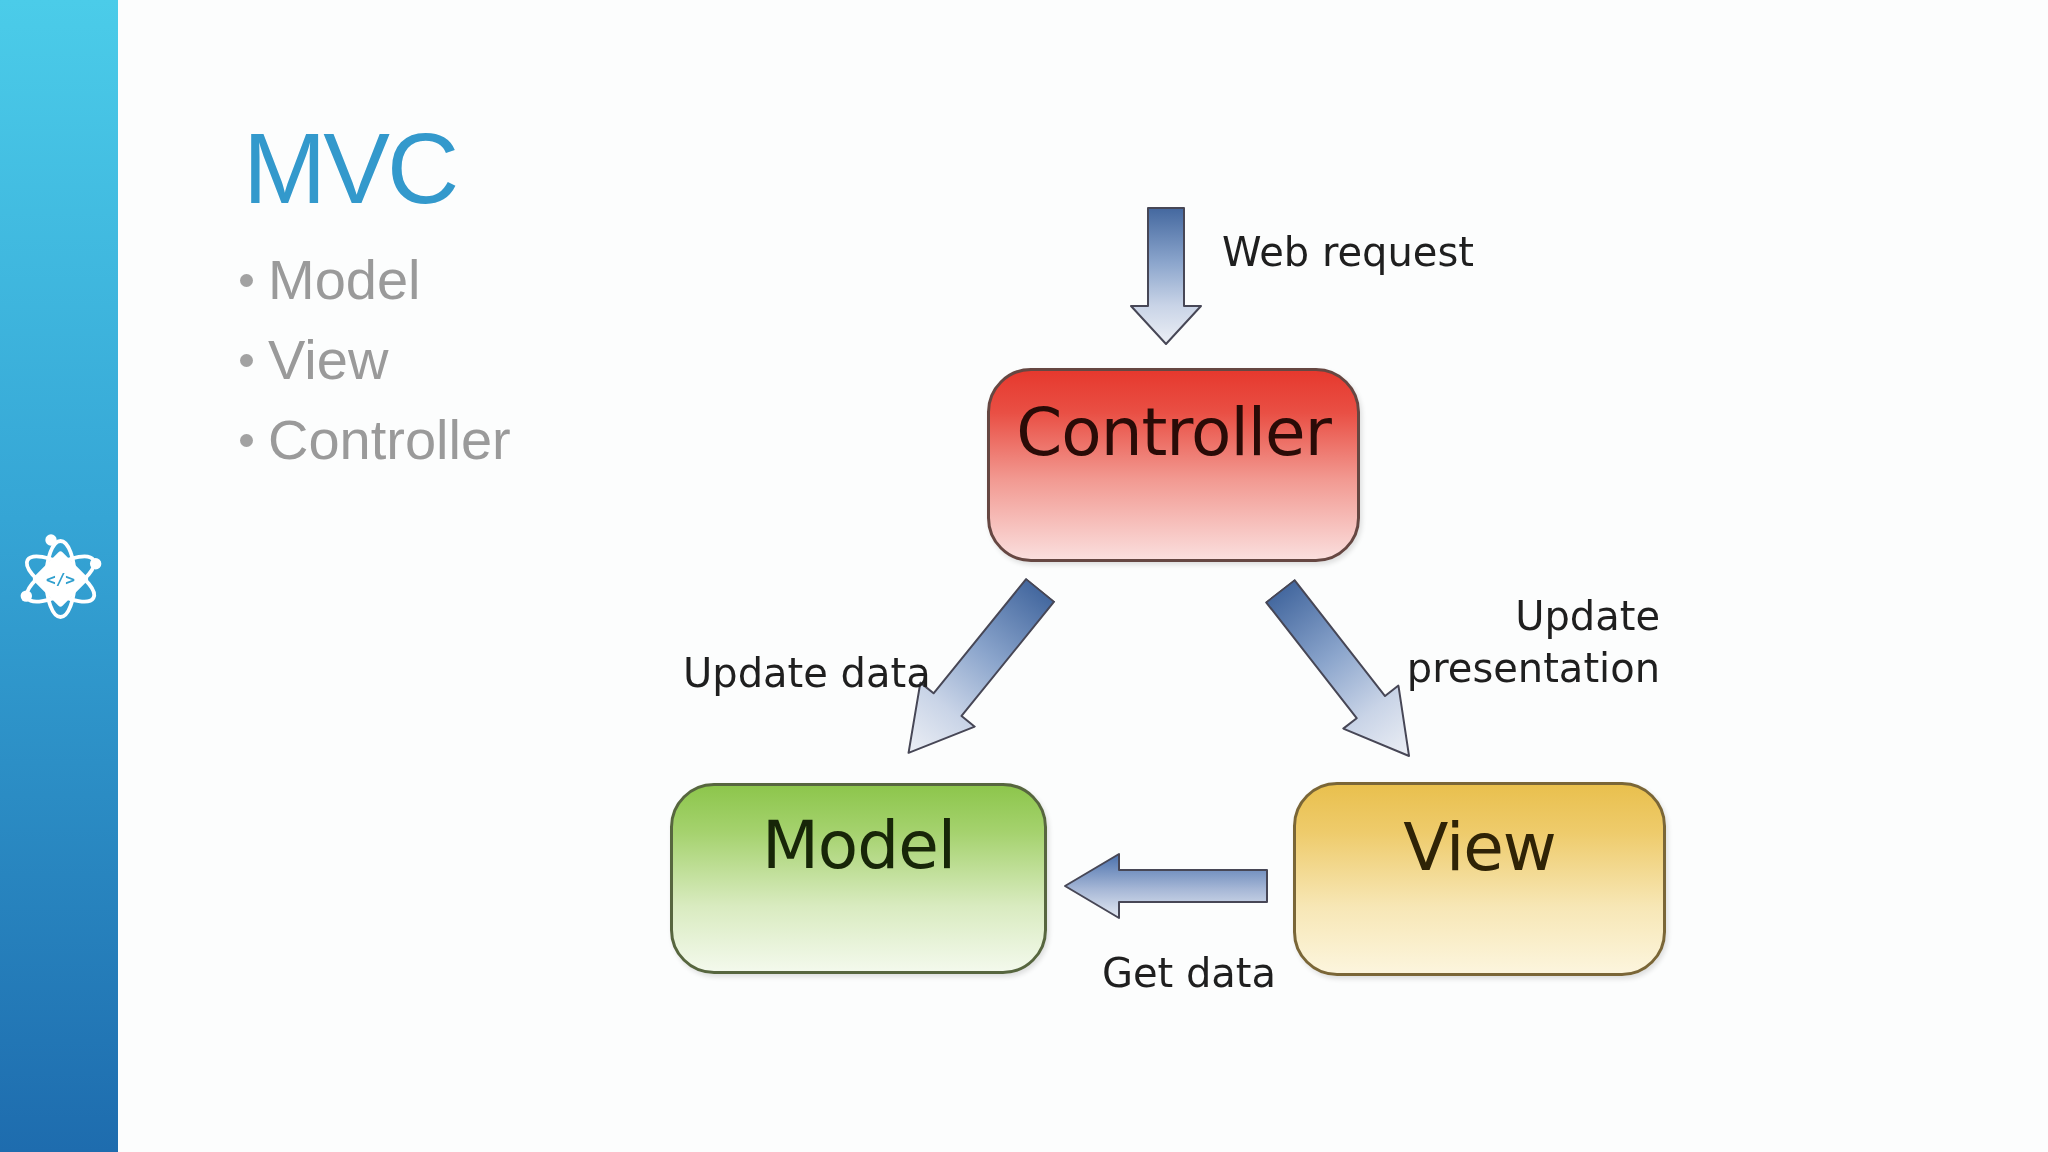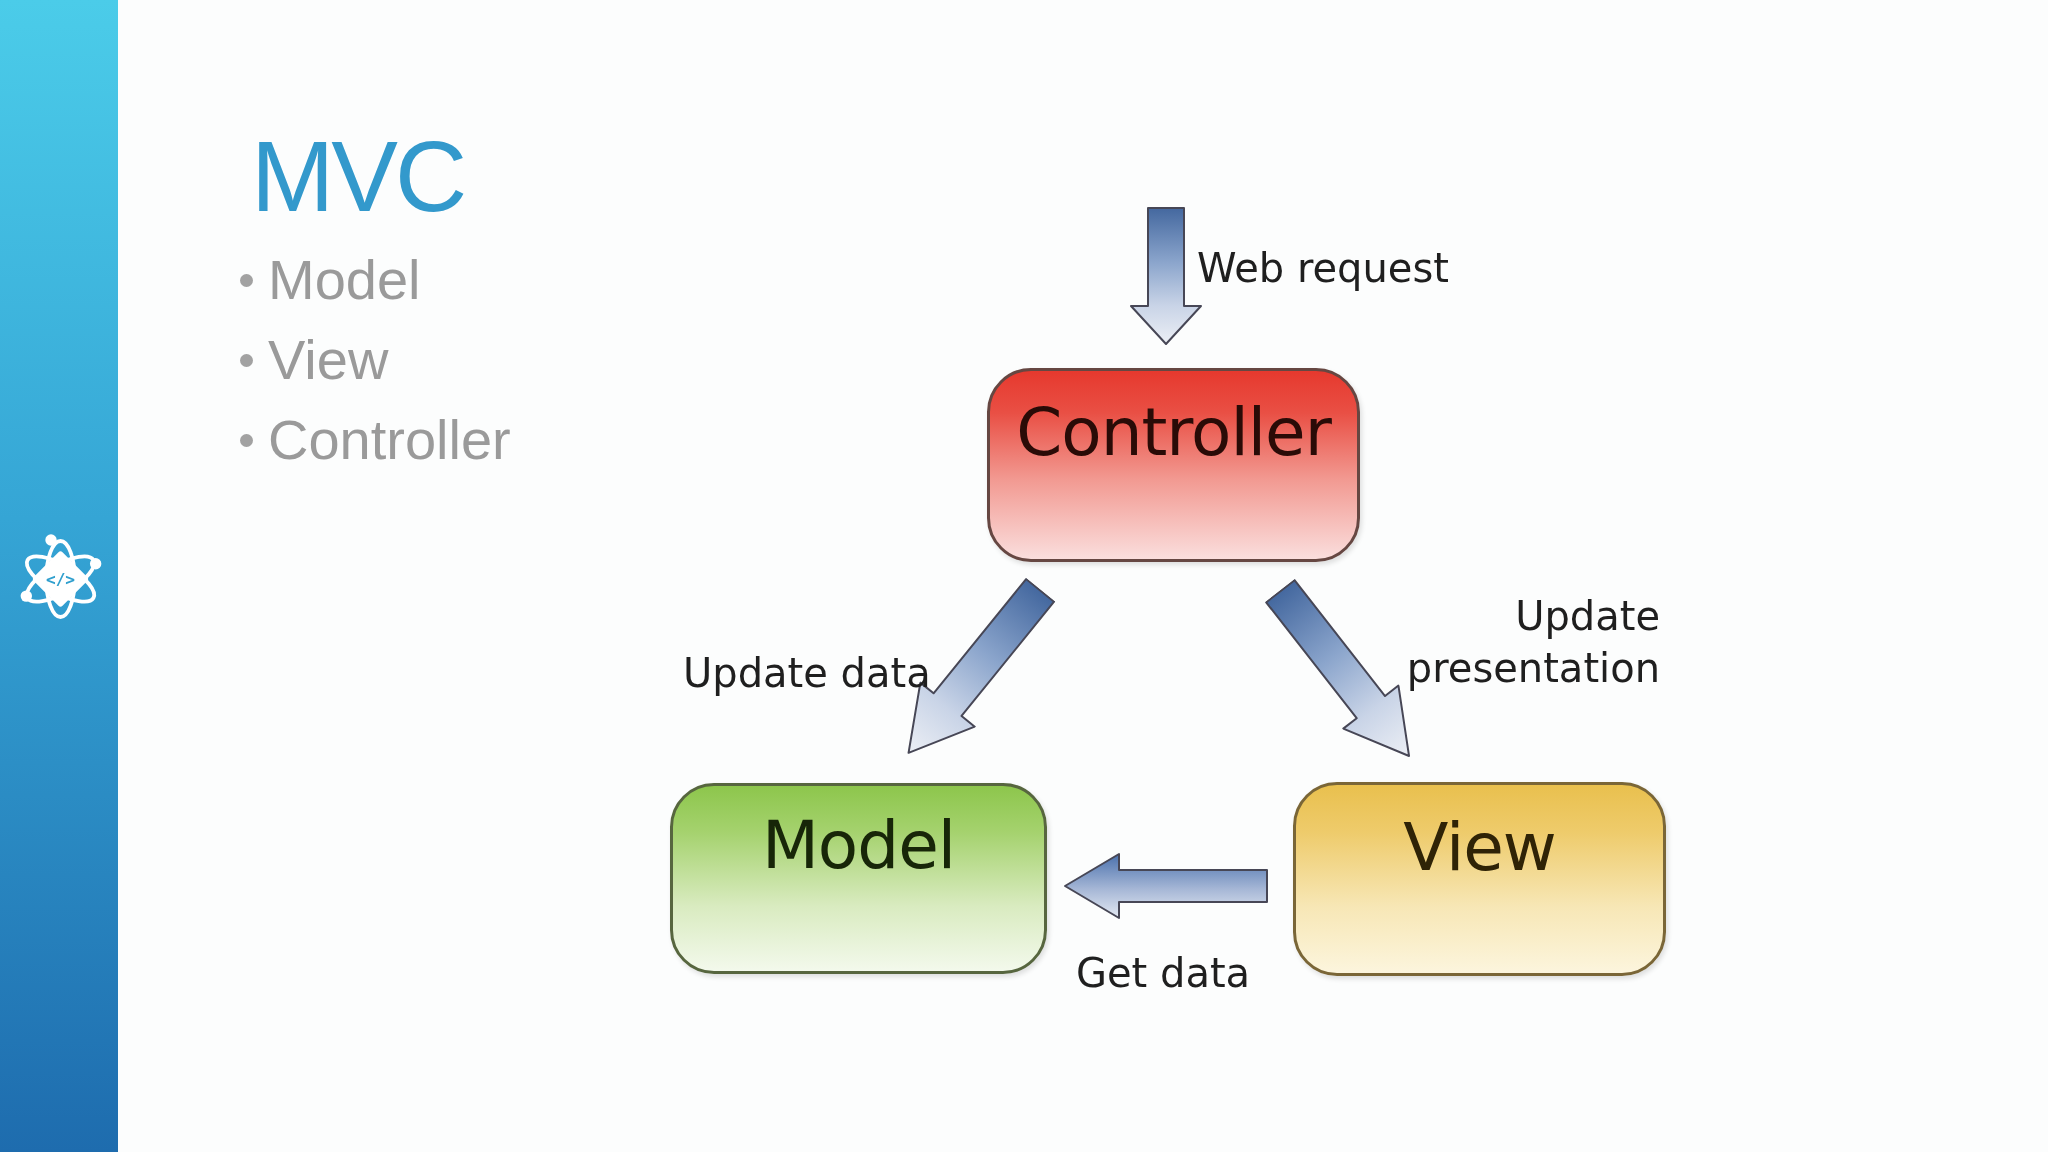--- a/index.html
+++ b/index.html
@@ -25,21 +25,21 @@
   .logo {
     position: absolute;
     left: 13px; top: 530px;
     width: 95px; height: 98px;
   }
 
   
   .title {
     position: absolute;
     left: 243px; top: 116px;
-    margin: 8px;
+    margin: 0;
     font-size: 100px;
     font-weight: 400;
     letter-spacing: -3px;
     line-height: 1.05;
     color: var(--title-accent, #3399cc);
   }
   .bullets {
     position: absolute;
     left: 240px; top: 240px;
     margin: 0; padding: 0;
@@ -71,33 +71,33 @@
   .arrow-get   { left: 1062px; top: 851px; }
 
   .edge-label {
     position: absolute;
     font-family: "DejaVu Sans", sans-serif;
     font-size: 40px;
     color: var(--label-text, #1f1f1f);
     line-height: 1.25;
     white-space: nowrap;
   }
-  .lbl-web-request { left: 1197px; top: 227px; margin-top: 16px; }
+  .lbl-web-request { left: 1222px; top: 227px; }
   .lbl-update-data { left: 683px;  top: 648px; }
   .lbl-update-presentation {
     left: 1380px; top: 590px;
     width: 280px;
     text-align: right;
     white-space: normal;
     line-height: 52px;
   }
   .lbl-get-data {
     left: 1076px; top: 948px;
     width: 200px;
-    text-align: left;
+    text-align: right;
   }
 
   .node {
     position: absolute;
     box-sizing: border-box;
     border-radius: 44px;
     border: 3px solid #555;
     display: flex;
     justify-content: center;
     align-items: flex-start;

